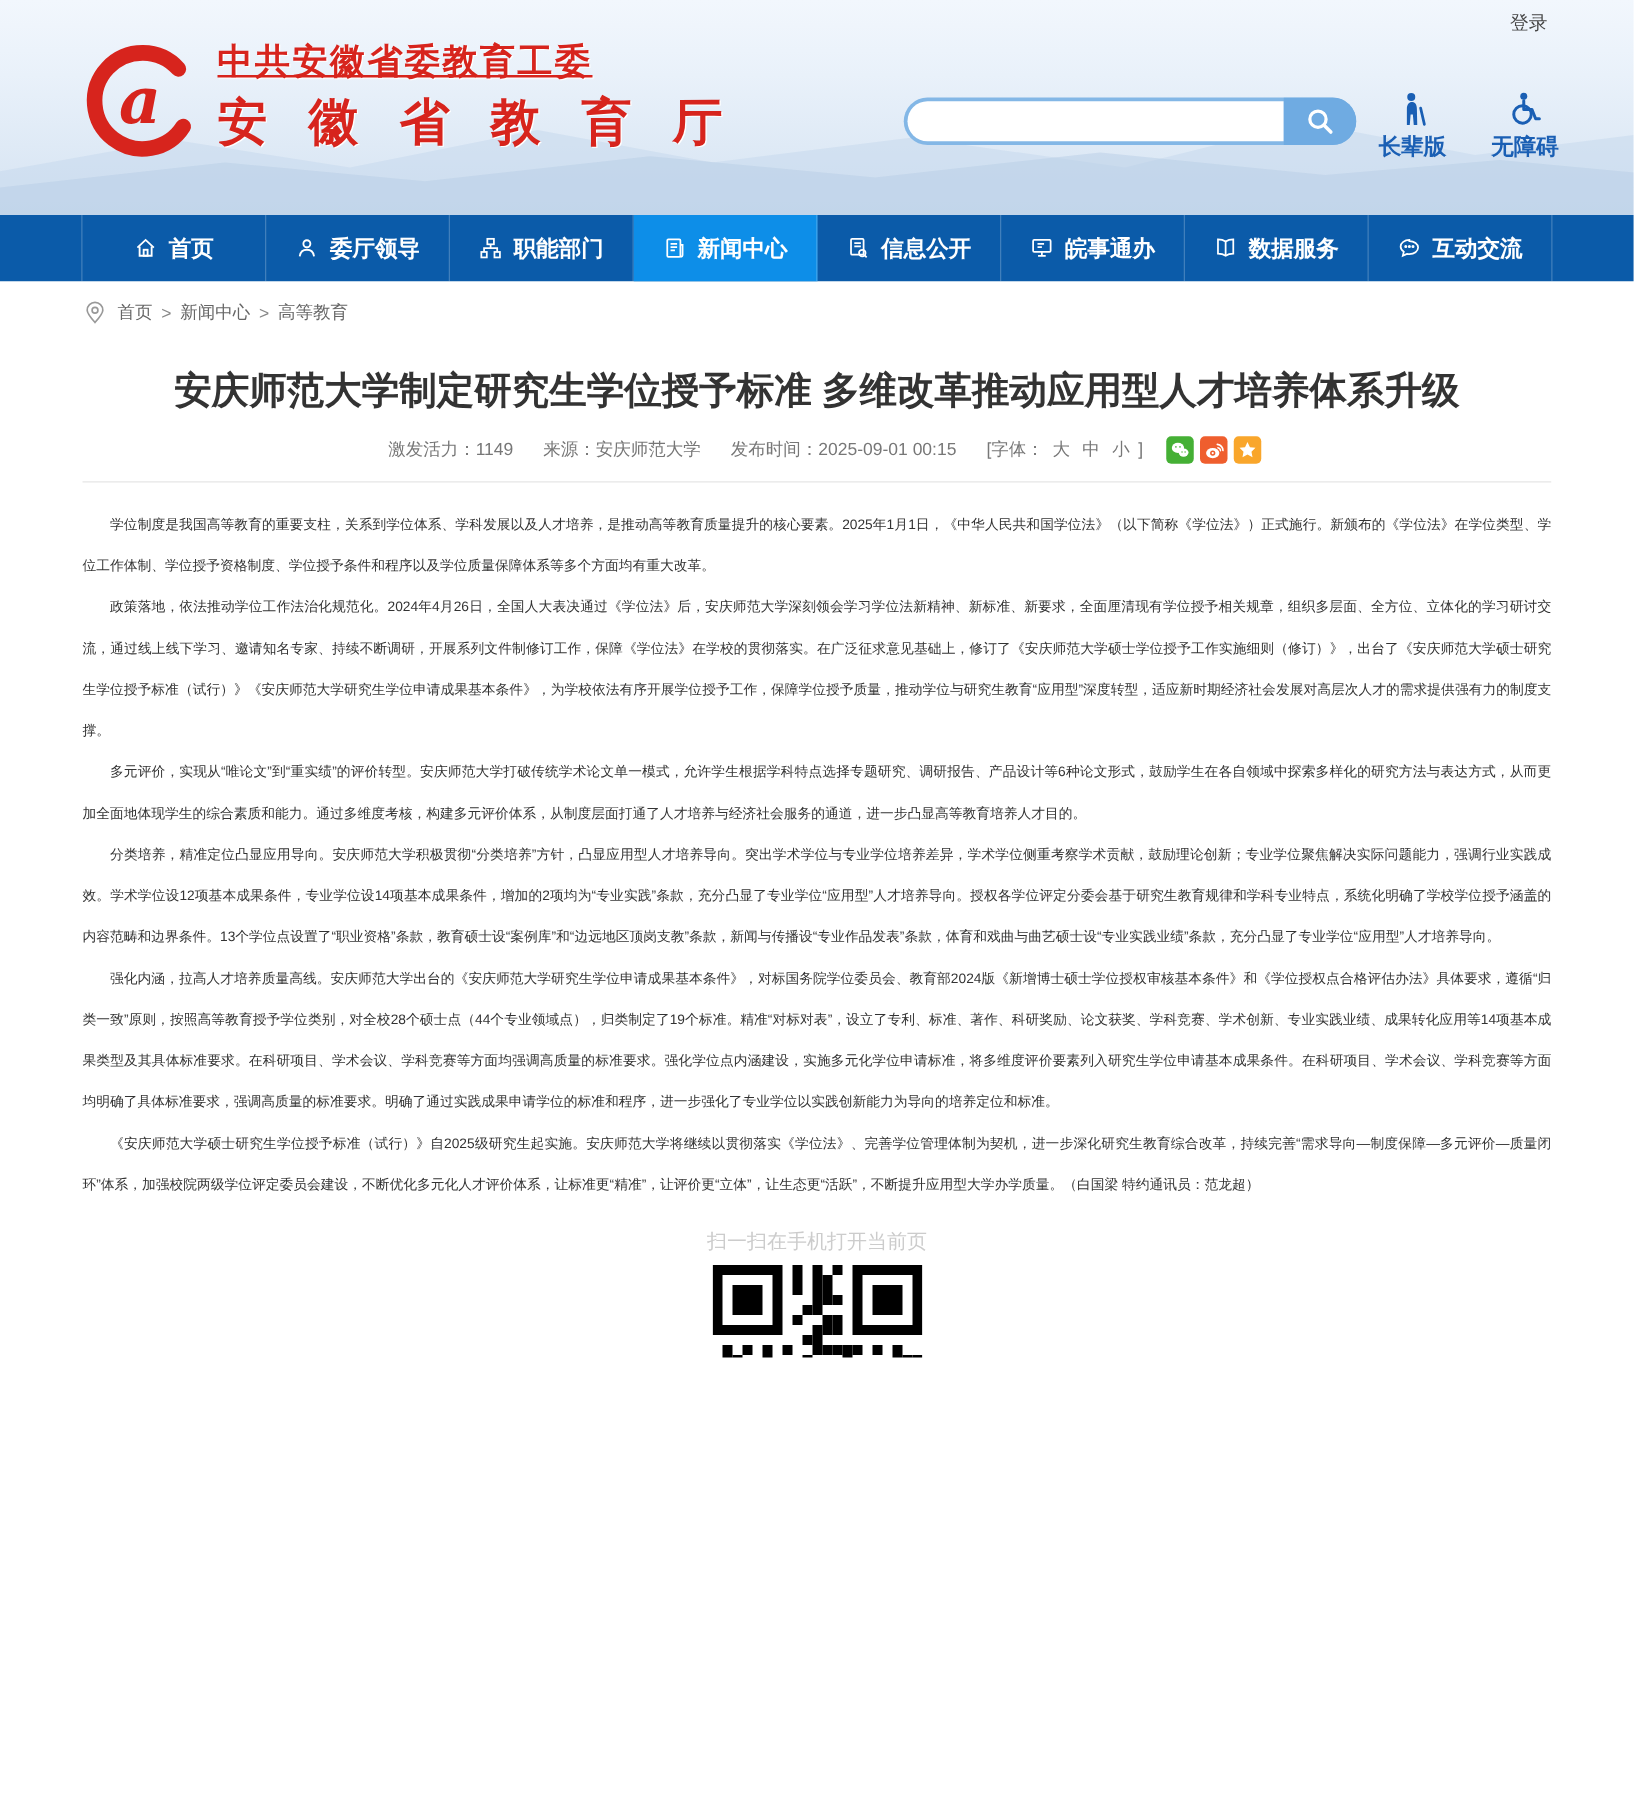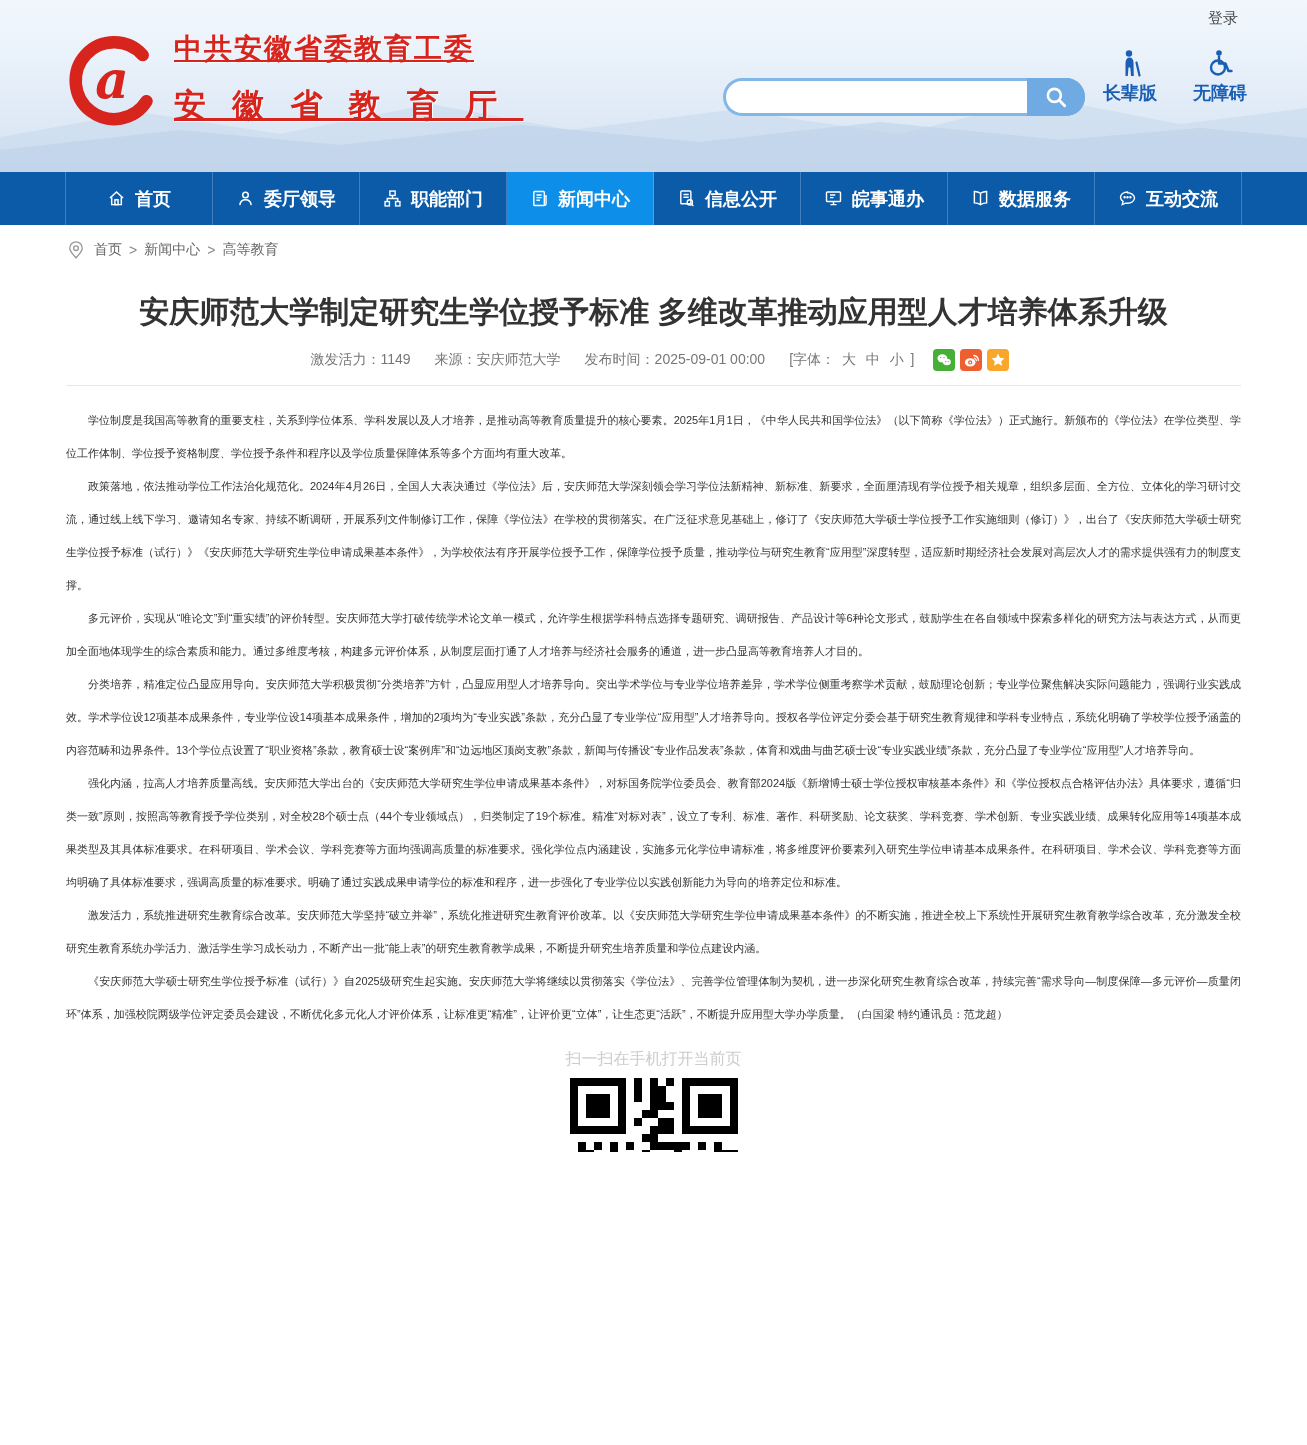--- a/index.html
+++ b/index.html
@@ -8,29 +8,29 @@
 
   
   .header { position:relative; height:172px;
     background:linear-gradient(180deg,#f2f7fd 0%,#e9f1fa 35%,#d5e3f2 100%); overflow:hidden; }
   .mountains { position:absolute; left:0; bottom:0; width:1307px; height:90px; }
   .login { position:absolute; top:9px; right:69px; font-size:15px; color:#444; cursor:pointer; z-index:5;}
   .brand { position:absolute; left:64px; top:30px; display:flex; align-items:flex-start; z-index:4; cursor:pointer;}
   .emblem { width:96px; height:104px; margin-right:14px; }
   .brand-text { color:#d7241d; font-weight:bold; }
   .org1 { font-size:28px; letter-spacing:2px; text-shadow:1px 1px 0 #fff; white-space:nowrap;text-decoration:underline;}
-  .org2 { font-size:32px; letter-spacing:0.82em; text-shadow:1px 1px 0 #fff; white-space:nowrap; margin-top:16px;text-decoration:underline;}
+  .org2 { font-size:40px; letter-spacing:0.82em; text-shadow:1px 1px 0 #fff; white-space:nowrap; margin-top:2px;}
   .org-url { font-size:21px; text-align:center; margin-top:6px; letter-spacing:1px; font-weight:bold;}
   .searchbar { position:absolute; left:723px; top:78px; width:362px; height:38px;
     background:#83b7e6; border-radius:19px; display:flex; overflow:hidden; z-index:5;}
   .searchbar input { flex:1; margin:3px 0 3px 3px; border:none; outline:none;
     border-radius:16px 0 0 16px; padding:0 14px; font-size:15px; background:#fff;}
   .search-btn { width:58px; border:none; background:#6fabe2; cursor:pointer;
     display:flex; align-items:center; justify-content:center; }
-  .quick { position:absolute; right:52px; top:48px; display:flex; gap:20px; z-index:5;text-align:right;}
+  .quick { position:absolute; right:52px; top:72px; display:flex; gap:20px; z-index:5;text-align:right;}
   .quick-item { width:70px; display:flex; flex-direction:column; align-items:center; cursor:pointer;}
   .quick-item .lbl { color:#1a5fb4; font-weight:bold; font-size:18px; margin-top:3px;}
 
   
   .nav { height:53px; background:#0b5ba9; }
   .nav-inner { width:1178px; margin:0 auto; height:100%; display:flex;
     border-left:1px solid rgba(255,255,255,.22); }
   .nav-item { width:147px; height:100%; display:flex; align-items:center; justify-content:center;
     color:#fff; font-size:18px; font-weight:bold; border-right:1px solid rgba(255,255,255,.22);
     cursor:pointer; }
@@ -197,21 +197,21 @@
   <span class="sep">&gt;</span>
   <a>高等教育</a>
 </div>
 
 <div class="article">
   <h1 class="title">安庆师范大学制定研究生学位授予标准 多维改革推动应用型人才培养体系升级</h1>
 
   <div class="meta">
     <span class="seg"><span>激发活力：</span><span>1149</span></span>
     <span class="seg"><span>来源：</span><span>安庆师范大学</span></span>
-    <span class="seg"><span>发布时间：</span><span>2025-09-01 00:00</span></span>
+    <span class="seg"><span>发布时间：</span><span>2025-09-01 00:15</span></span>
     <span class="seg">
       <span>[字体：</span>
       <span class="fsz">大</span>
       <span class="fsz">中</span>
       <span class="fsz">小</span>
       <span>]</span>
     </span>
     <span class="share">
       <span class="share-ic wechat">
         <svg width="18" height="18" viewBox="0 0 22 22">
@@ -241,21 +241,20 @@
   </div>
 
   <div class="rule"></div>
 
   <div class="body">
     <p>学位制度是我国高等教育的重要支柱，关系到学位体系、学科发展以及人才培养，是推动高等教育质量提升的核心要素。2025年1月1日，《中华人民共和国学位法》（以下简称《学位法》）正式施行。新颁布的《学位法》在学位类型、学位工作体制、学位授予资格制度、学位授予条件和程序以及学位质量保障体系等多个方面均有重大改革。</p>
     <p>政策落地，依法推动学位工作法治化规范化。2024年4月26日，全国人大表决通过《学位法》后，安庆师范大学深刻领会学习学位法新精神、新标准、新要求，全面厘清现有学位授予相关规章，组织多层面、全方位、立体化的学习研讨交流，通过线上线下学习、邀请知名专家、持续不断调研，开展系列文件制修订工作，保障《学位法》在学校的贯彻落实。在广泛征求意见基础上，修订了《安庆师范大学硕士学位授予工作实施细则（修订）》，出台了《安庆师范大学硕士研究生学位授予标准（试行）》《安庆师范大学研究生学位申请成果基本条件》，为学校依法有序开展学位授予工作，保障学位授予质量，推动学位与研究生教育“应用型”深度转型，适应新时期经济社会发展对高层次人才的需求提供强有力的制度支撑。</p>
     <p>多元评价，实现从“唯论文”到“重实绩”的评价转型。安庆师范大学打破传统学术论文单一模式，允许学生根据学科特点选择专题研究、调研报告、产品设计等6种论文形式，鼓励学生在各自领域中探索多样化的研究方法与表达方式，从而更加全面地体现学生的综合素质和能力。通过多维度考核，构建多元评价体系，从制度层面打通了人才培养与经济社会服务的通道，进一步凸显高等教育培养人才目的。</p>
     <p>分类培养，精准定位凸显应用导向。安庆师范大学积极贯彻“分类培养”方针，凸显应用型人才培养导向。突出学术学位与专业学位培养差异，学术学位侧重考察学术贡献，鼓励理论创新；专业学位聚焦解决实际问题能力，强调行业实践成效。学术学位设12项基本成果条件，专业学位设14项基本成果条件，增加的2项均为“专业实践”条款，充分凸显了专业学位“应用型”人才培养导向。授权各学位评定分委会基于研究生教育规律和学科专业特点，系统化明确了学校学位授予涵盖的内容范畴和边界条件。13个学位点设置了“职业资格”条款，教育硕士设“案例库”和“边远地区顶岗支教”条款，新闻与传播设“专业作品发表”条款，体育和戏曲与曲艺硕士设“专业实践业绩”条款，充分凸显了专业学位“应用型”人才培养导向。</p>
     <p>强化内涵，拉高人才培养质量高线。安庆师范大学出台的《安庆师范大学研究生学位申请成果基本条件》，对标国务院学位委员会、教育部2024版《新增博士硕士学位授权审核基本条件》和《学位授权点合格评估办法》具体要求，遵循“归类一致”原则，按照高等教育授予学位类别，对全校28个硕士点（44个专业领域点），归类制定了19个标准。精准“对标对表”，设立了专利、标准、著作、科研奖励、论文获奖、学科竞赛、学术创新、专业实践业绩、成果转化应用等14项基本成果类型及其具体标准要求。在科研项目、学术会议、学科竞赛等方面均强调高质量的标准要求。强化学位点内涵建设，实施多元化学位申请标准，将多维度评价要素列入研究生学位申请基本成果条件。在科研项目、学术会议、学科竞赛等方面均明确了具体标准要求，强调高质量的标准要求。明确了通过实践成果申请学位的标准和程序，进一步强化了专业学位以实践创新能力为导向的培养定位和标准。</p>
-    <p>激发活力，系统推进研究生教育综合改革。安庆师范大学坚持“破立并举”，系统化推进研究生教育评价改革。以《安庆师范大学研究生学位申请成果基本条件》的不断实施，推进全校上下系统性开展研究生教育教学综合改革，充分激发全校研究生教育系统办学活力、激活学生学习成长动力，不断产出一批“能上表”的研究生教育教学成果，不断提升研究生培养质量和学位点建设内涵。</p>
     <p>《安庆师范大学硕士研究生学位授予标准（试行）》自2025级研究生起实施。安庆师范大学将继续以贯彻落实《学位法》、完善学位管理体制为契机，进一步深化研究生教育综合改革，持续完善“需求导向—制度保障—多元评价—质量闭环”体系，加强校院两级学位评定委员会建设，不断优化多元化人才评价体系，让标准更“精准”，让评价更“立体”，让生态更“活跃”，不断提升应用型大学办学质量。（白国梁 特约通讯员：范龙超）</p>
   </div>
 </div>
 
 <div class="scan">扫一扫在手机打开当前页</div>
 <div class="qr-wrap">
   <svg id="qr-svg" width="168" height="168" viewBox="0 0 168 168">
       <rect x="0" y="0" width="168" height="168" fill="#fff"></rect>
       <rect x="64" y="0" width="8" height="8" fill="#000"></rect>
       <rect x="80" y="0" width="8" height="8" fill="#000"></rect>

